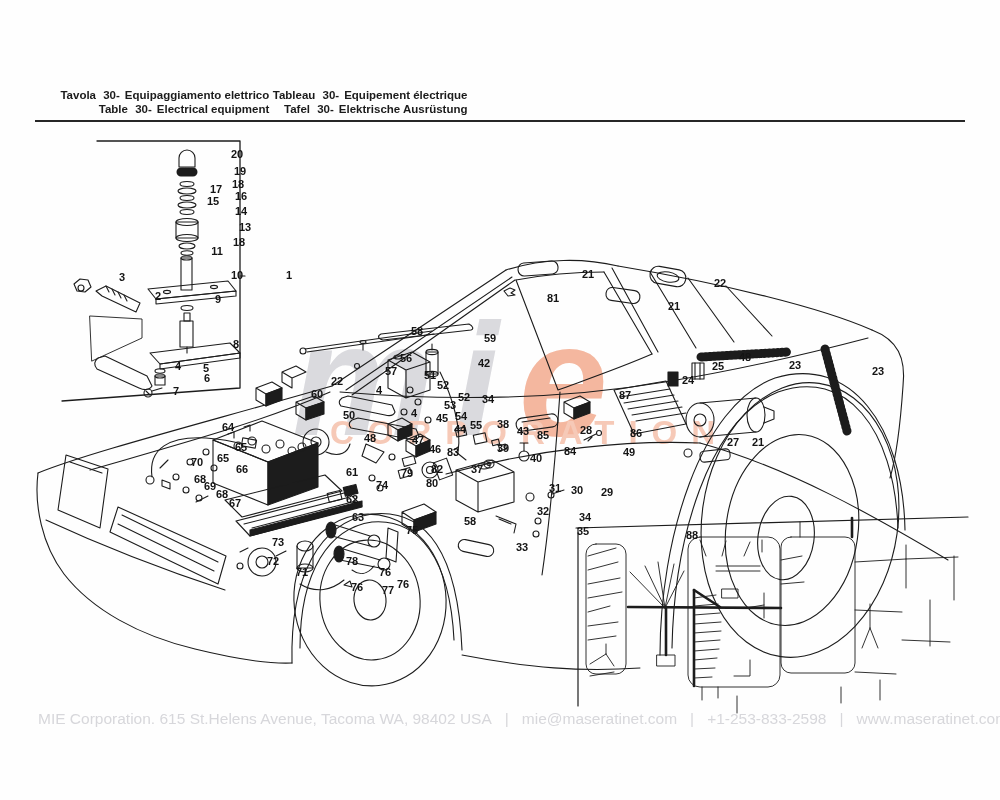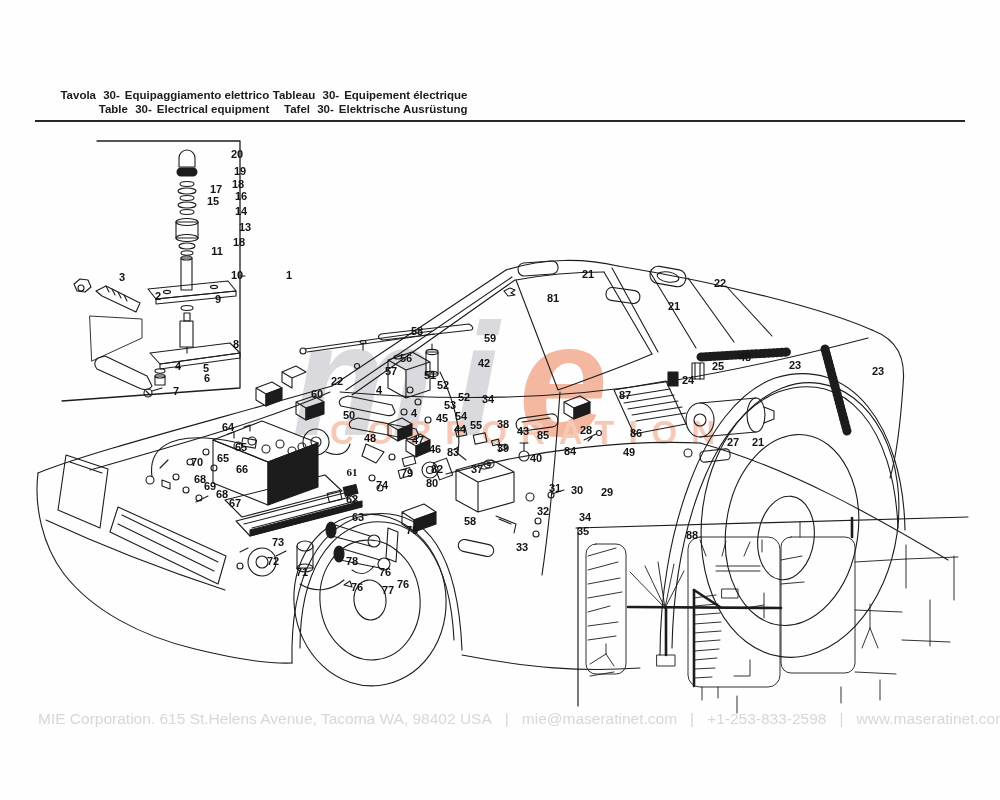--- a/index.html
+++ b/index.html
@@ -466,21 +466,21 @@
       <span class="plabel" style="left: 718px; top: 443px;">21</span>
       <span class="plabel" style="left: 188px; top: 428px;">64</span>
       <span class="plabel" style="left: 201px; top: 448px;">65</span>
       <span class="plabel" style="left: 183px; top: 459px;">65</span>
       <span class="plabel" style="left: 202px; top: 470px;">66</span>
       <span class="plabel" style="left: 157px; top: 463px;">70</span>
       <span class="plabel" style="left: 160px; top: 480px;">68</span>
       <span class="plabel" style="left: 170px; top: 487px;">69</span>
       <span class="plabel" style="left: 182px; top: 495px;">68</span>
       <span class="plabel" style="left: 195px; top: 504px;">67</span>
-      <span class="plabel" style="left: 312px; top: 473px; font-family: Liberation Serif, serif;">61</span>
+      <span class="plabel" style="left: 312px; top: 473px;">61</span>
       <span class="plabel" style="left: 312px; top: 500px;">62</span>
       <span class="plabel" style="left: 318px; top: 518px;">63</span>
       <span class="plabel" style="left: 342px; top: 486px;">74</span>
       <span class="plabel" style="left: 238px; top: 543px;">73</span>
       <span class="plabel" style="left: 233px; top: 562px;">72</span>
       <span class="plabel" style="left: 262px; top: 573px;">71</span>
       <span class="plabel" style="left: 312px; top: 562px;">78</span>
       <span class="plabel" style="left: 372px; top: 531px;">75</span>
       <span class="plabel" style="left: 345px; top: 573px;">76</span>
       <span class="plabel" style="left: 317px; top: 588px;">76</span>

